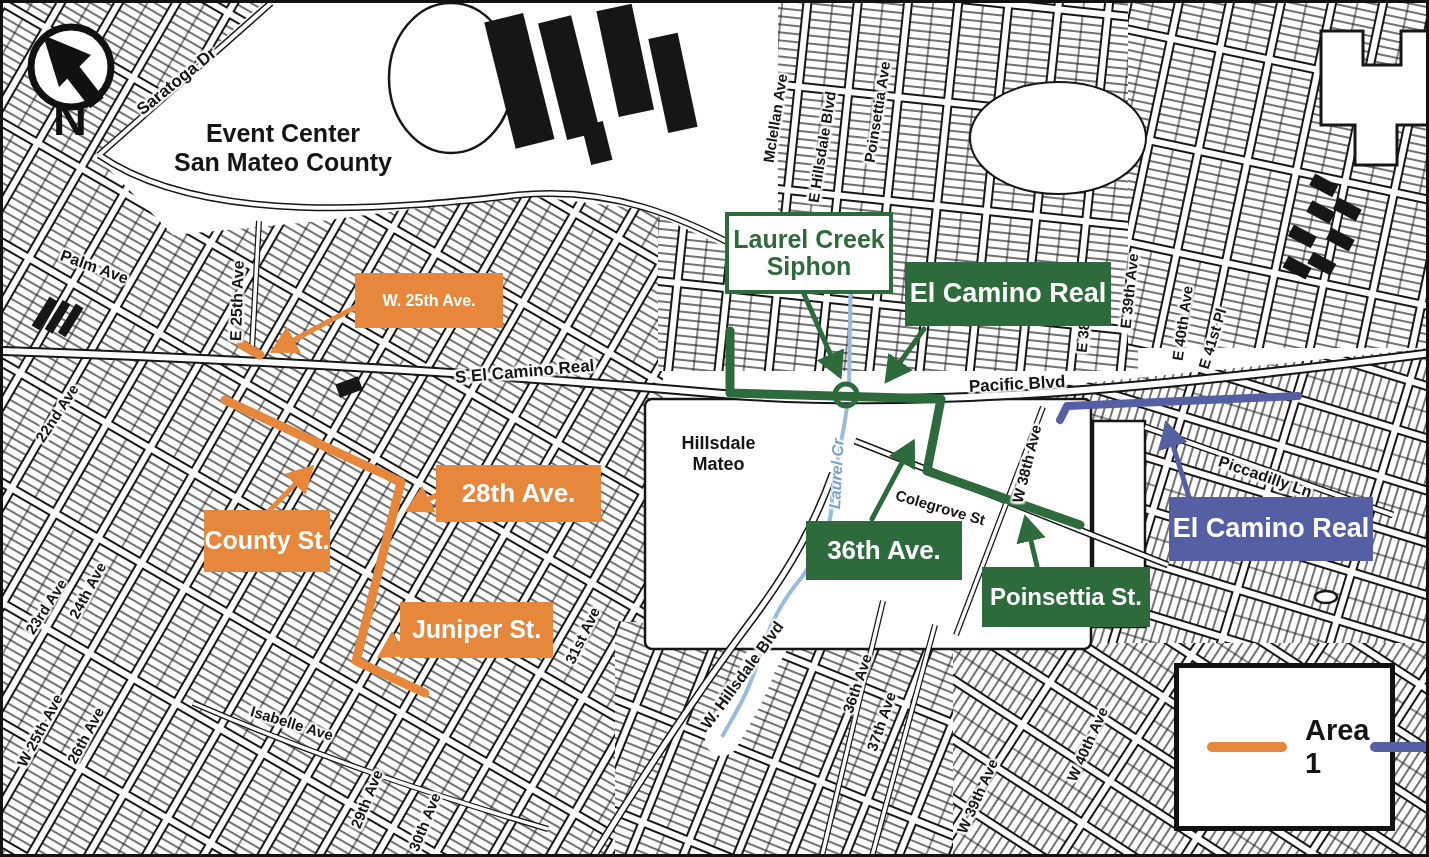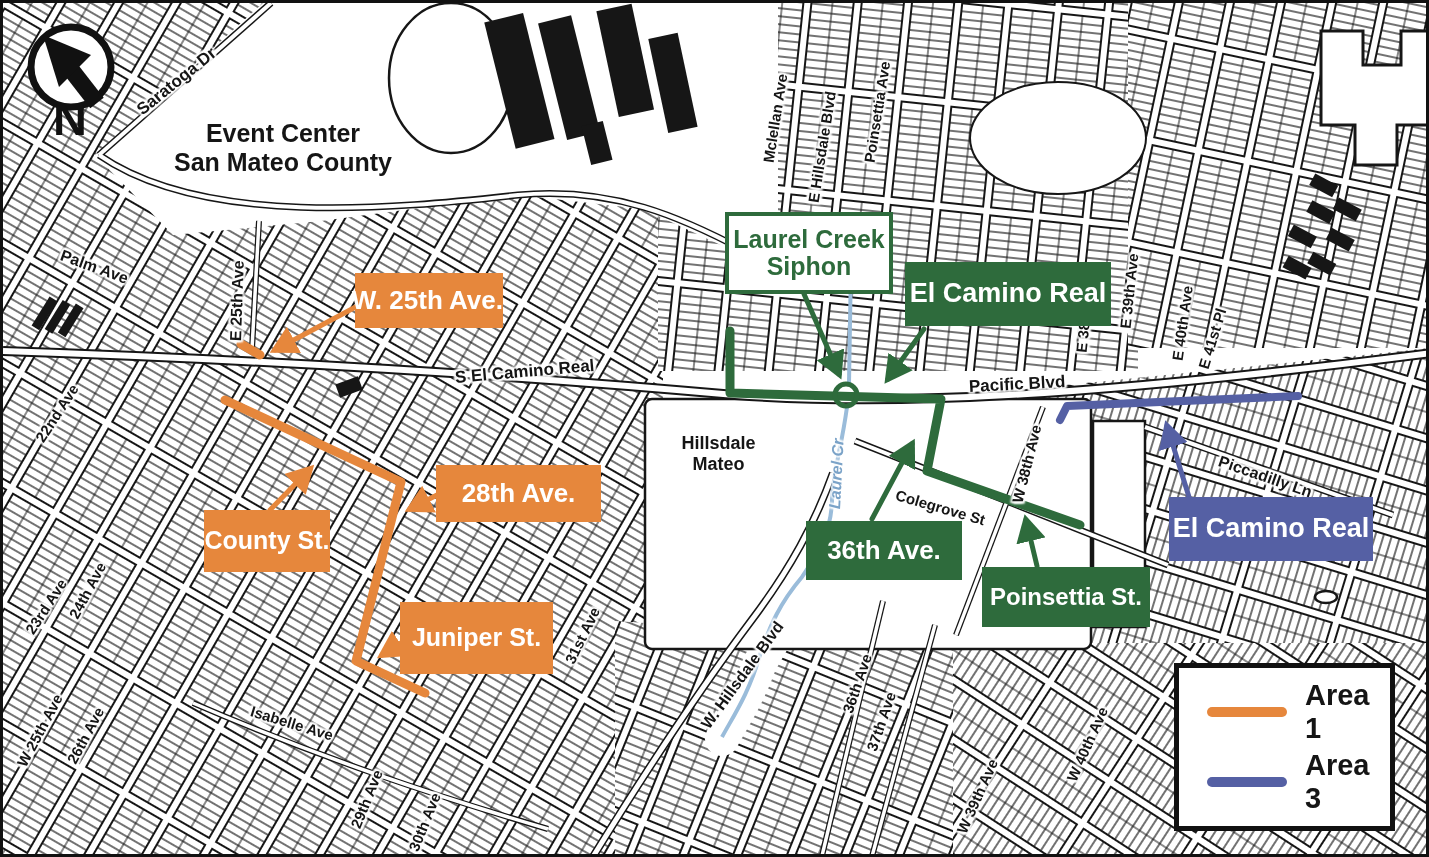--- a/index.html
+++ b/index.html
@@ -14,21 +14,21 @@
             text-shadow:-2px 0 2px #fff,2px 0 2px #fff,0 -2px 2px #fff,0 2px 2px #fff;}
   .placelbl{position:absolute;font-weight:700;color:#151515;text-align:center;line-height:1.15;
             text-shadow:0 0 3px #fff,0 0 3px #fff;}
   .abox{position:absolute;display:flex;flex-direction:column;align-items:center;justify-content:center;
         color:#fff;font-weight:700;white-space:nowrap;line-height:1.1;box-sizing:border-box;}
   .a1{background:var(--area1);}
   .a2{background:var(--area2);}
   .a3{background:var(--area3);}
   .outline2{background:#fff;border:4px solid var(--area2);color:var(--area2);}
   .legend{position:absolute;left:1171px;top:660px;width:221px;height:168px;background:#fff;
-          border:5px solid #111;box-sizing:border-box;display:flex;flex-direction:column;
+          border:5px solid #111;box-sizing:border-box;display:flex;flex-direction:row;
           justify-content:space-evenly;padding:6px 0 6px 28px;}
   .lrow{display:flex;align-items:center;gap:18px;}
   .lswatch{width:80px;height:10px;border-radius:6px;flex:0 0 auto;}
   .llabel{font-weight:700;font-size:29px;color:#151515;}
   .north-n{position:absolute;left:50px;top:88px;font-weight:700;font-size:47px;color:#111;}
 </style>
 </head>
 <body>
 
 <div class="stage">
@@ -216,30 +216,30 @@
   <div class="placelbl" style="left:150px;top:116px;width:260px;font-size:25px;">
     <div>Event Center</div>
     <div>San Mateo County</div>
   </div>
   <div class="placelbl" style="left:648px;top:430px;width:135px;font-size:18px;">
     <div>Hillsdale</div>
     <div>Mateo</div>
   </div>
   <div class="north-n">N</div>
 
-  <div class="abox a1" style="left:352px;top:270px;width:148px;height:55px;font-size:26px;align-items:flex-end;">
+  <div class="abox a1" style="left:352px;top:270px;width:148px;height:55px;font-size:16px;">
     <span>W. 25th Ave.</span>
   </div>
   <div class="abox a1" style="left:433px;top:462px;width:165px;height:57px;font-size:26px;">
     <span>28th Ave.</span>
   </div>
   <div class="abox a1" style="left:201px;top:507px;width:126px;height:62px;font-size:25px;">
     <span>County St.</span>
   </div>
-  <div class="abox a1" style="left:397px;top:599px;width:153px;height:72px;font-size:25px;">
+  <div class="abox a1" style="left:397px;top:599px;width:153px;height:56px;font-size:25px;">
     <span>Juniper St.</span>
   </div>
   <div class="abox outline2" style="left:722px;top:209px;width:168px;height:82px;font-size:25px;align-items:center;">
     <div>Laurel Creek</div>
     <div>Siphon</div>
   </div>
   <div class="abox a2" style="left:902px;top:259px;width:206px;height:64px;font-size:27px;">
     <span>El Camino Real</span>
   </div>
   <div class="abox a2" style="left:803px;top:518px;width:156px;height:59px;font-size:26px;">

